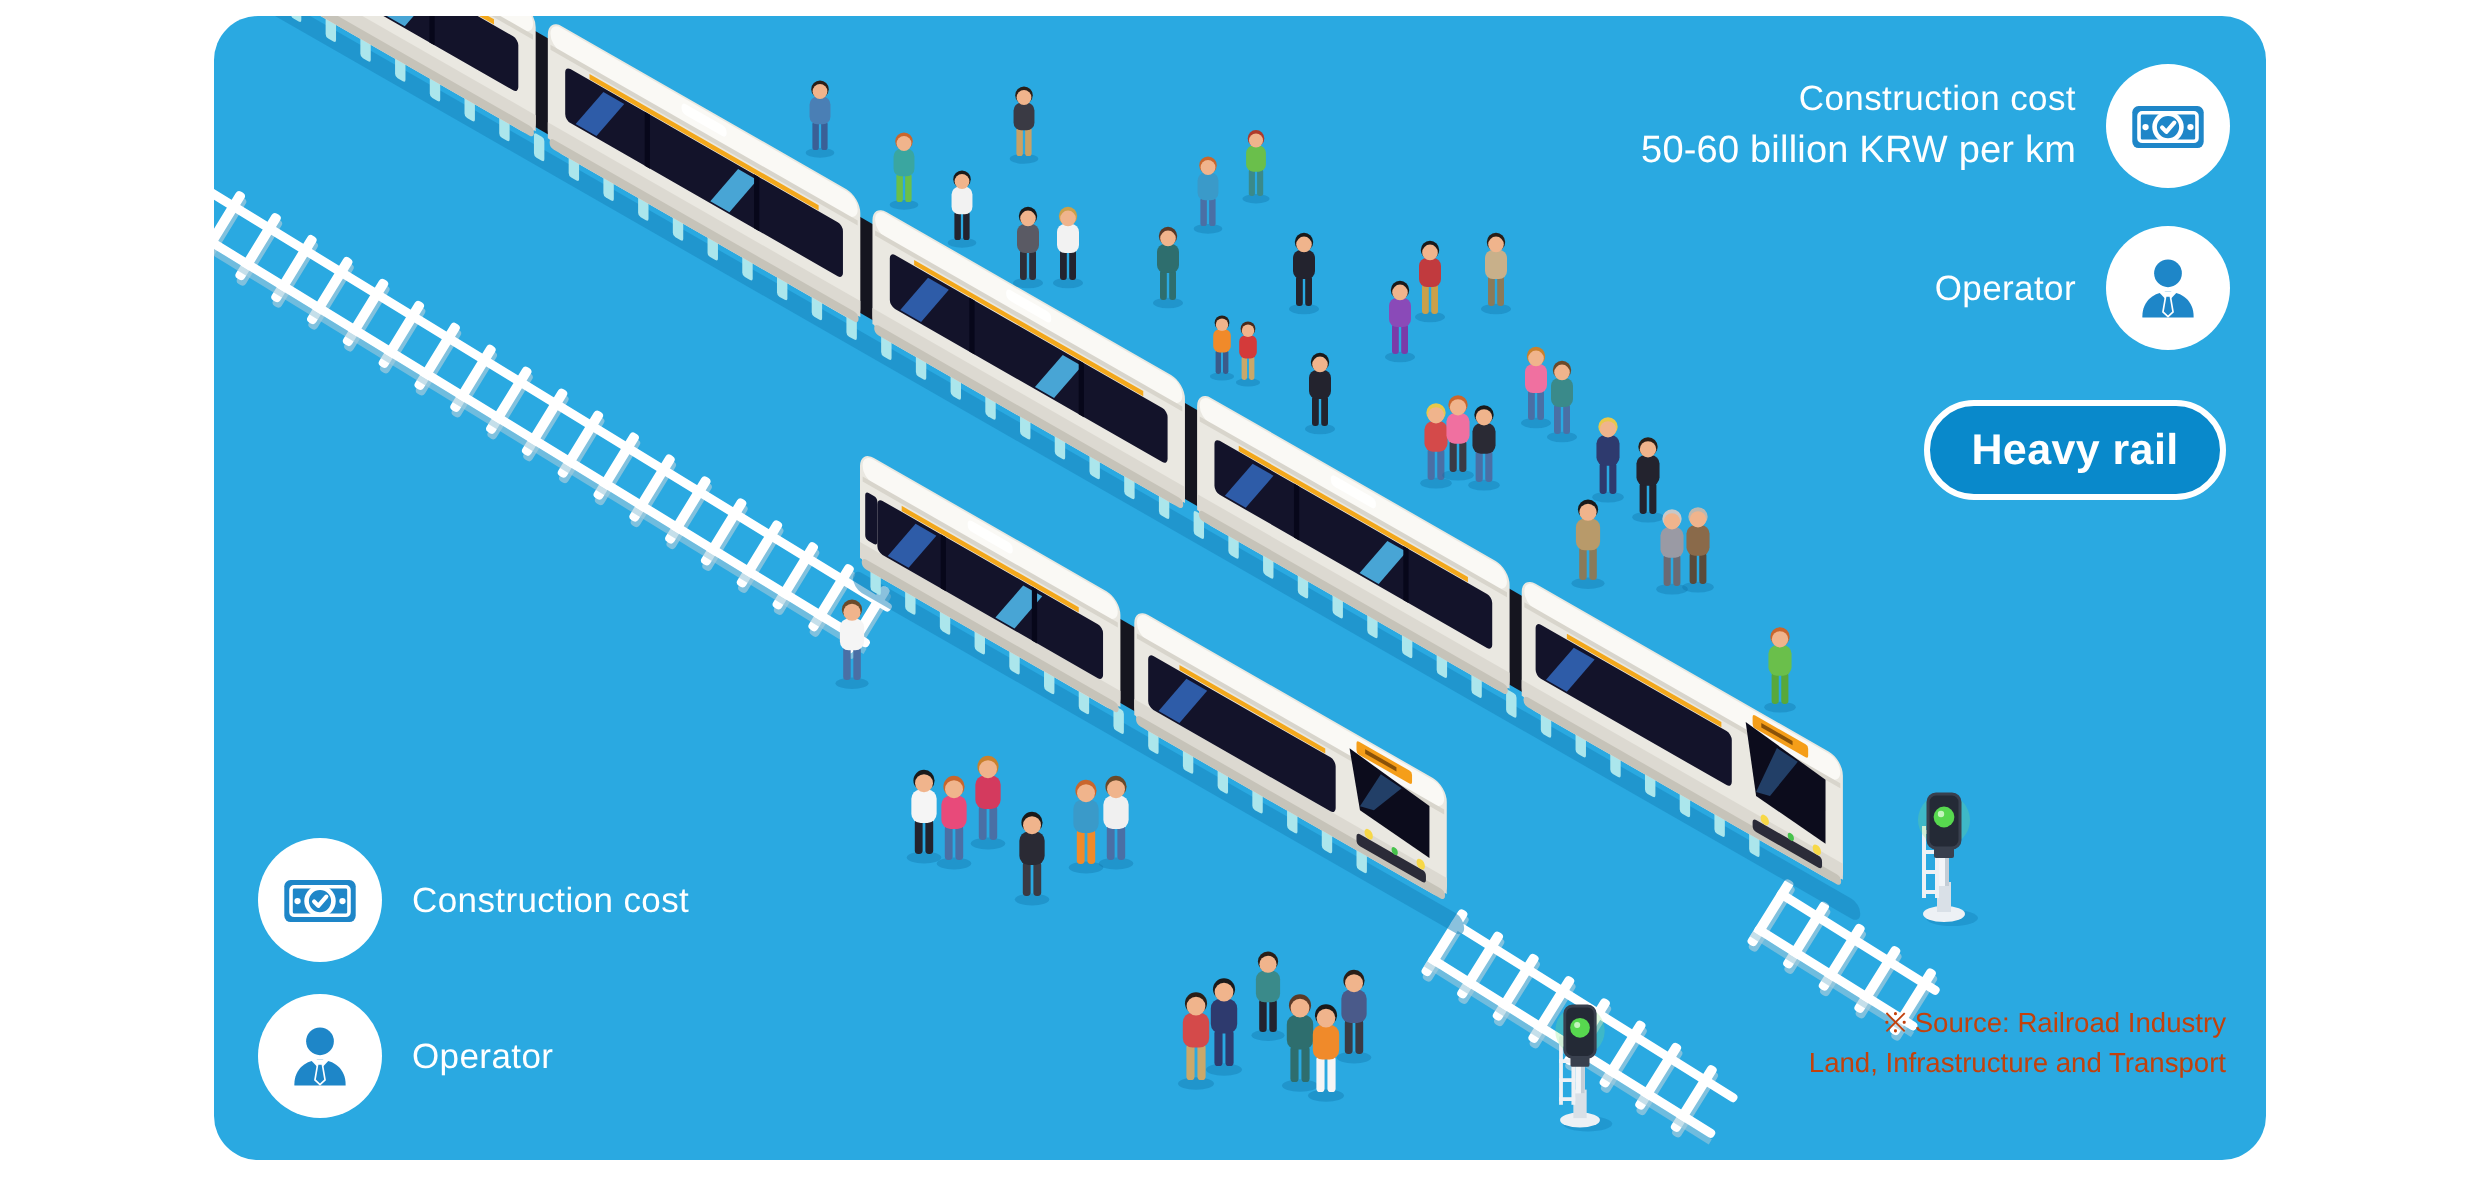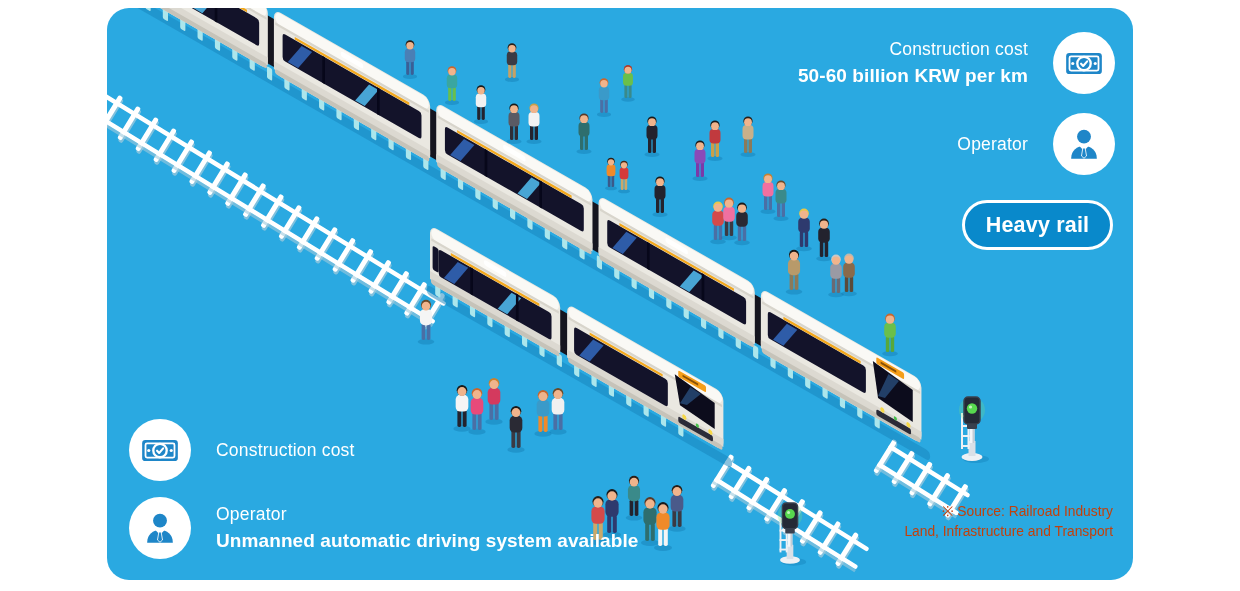--- a/index.html
+++ b/index.html
@@ -2,26 +2,26 @@
 <html style="--bg: #2AA9E1; --badge: #0989CB; --icon-blue: #1E86C8;"><head>
 <meta charset="utf-8">
 <style>
   html,body{margin:0;padding:0;background:#fff;}
   body{font-family:"Liberation Sans",sans-serif;-webkit-font-smoothing:antialiased;}
   .page{position:relative;width:1240px;height:591px;background:#fff;overflow:hidden;}
   .card-bg{position:absolute;left:107px;top:8px;width:1026px;height:572px;border-radius:22px;
            background:var(--bg,#2AA9E1);}
   svg.scene{position:absolute;left:0;top:0;width:1240px;height:591px;display:block;}
   .overlays{position:absolute;left:0;top:0;width:1240px;height:591px;}
-  .info-row{position:absolute;display:flex;align-items:center;gap:25px;color:#fff;height:62px;}
+  .info-row{position:absolute;display:flex;align-items:center;gap:15px;color:#fff;height:62px;}
   .info-row .texts{display:flex;flex-direction:column;justify-content:center;}
   .heavy-row .texts{align-items:flex-end;text-align:right;}
   .light-row .texts{align-items:flex-start;text-align:left;}
   .label{font-size:17.5px;font-weight:400;letter-spacing:.2px;}
-  .value{font-size:19px;font-weight:700;margin-top:5px;letter-spacing:.1px;}
+  .value{font-size:19px;font-weight:400;margin-top:5px;letter-spacing:.1px;}
   .icon-circle{width:62px;height:62px;border-radius:50%;background:#fff;display:flex;
                align-items:center;justify-content:center;flex:0 0 auto;}
   .ic{fill:var(--icon-blue,#1E86C8);}
   #heavy-row-1{top:32px;right:125px;}
   #heavy-row-2{top:113px;right:125px;}
   #light-row-1{top:419px;left:129px;}
   #light-row-2{top:497px;left:129px;}
   .badge{position:absolute;display:flex;align-items:center;justify-content:center;
          background:var(--badge,#0989CB);border:3.5px solid #fff;border-radius:26px;
          color:#fff;font-size:21.5px;font-weight:700;box-sizing:border-box;letter-spacing:.2px;}
@@ -726,21 +726,20 @@
       <div class="icon-circle">
         <svg viewBox="0 0 40 40" width="42" height="42">
           <circle cx="20" cy="13" r="6.6" class="ic"></circle>
           <path d="M7.8 33.5 c0 -7.4 5.7 -11.7 12.2 -11.7 s12.2 4.3 12.2 11.7 l0 0.5 l-24.4 0 Z" class="ic"></path>
           <path d="M15.6 21.9 L20 26.6 L24.4 21.9 Z" fill="#fff"></path>
           <path d="M18.9 23.8 l2.2 0 l1.3 7.6 l-2.4 2.2 l-2.4 -2.2 Z" class="ic" stroke="#fff" stroke-width="0.8"></path>
         </svg>
       </div>
       <div class="texts">
         <div class="label">Operator</div>
-        <div class="value">Unmanned automatic driving system available</div>
       </div>
     </div>
 
     <div class="source">
       <div>※ Source: Railroad Industry</div>
       <div>Land, Infrastructure and Transport</div>
     </div>
   </div>
 </div>
 

